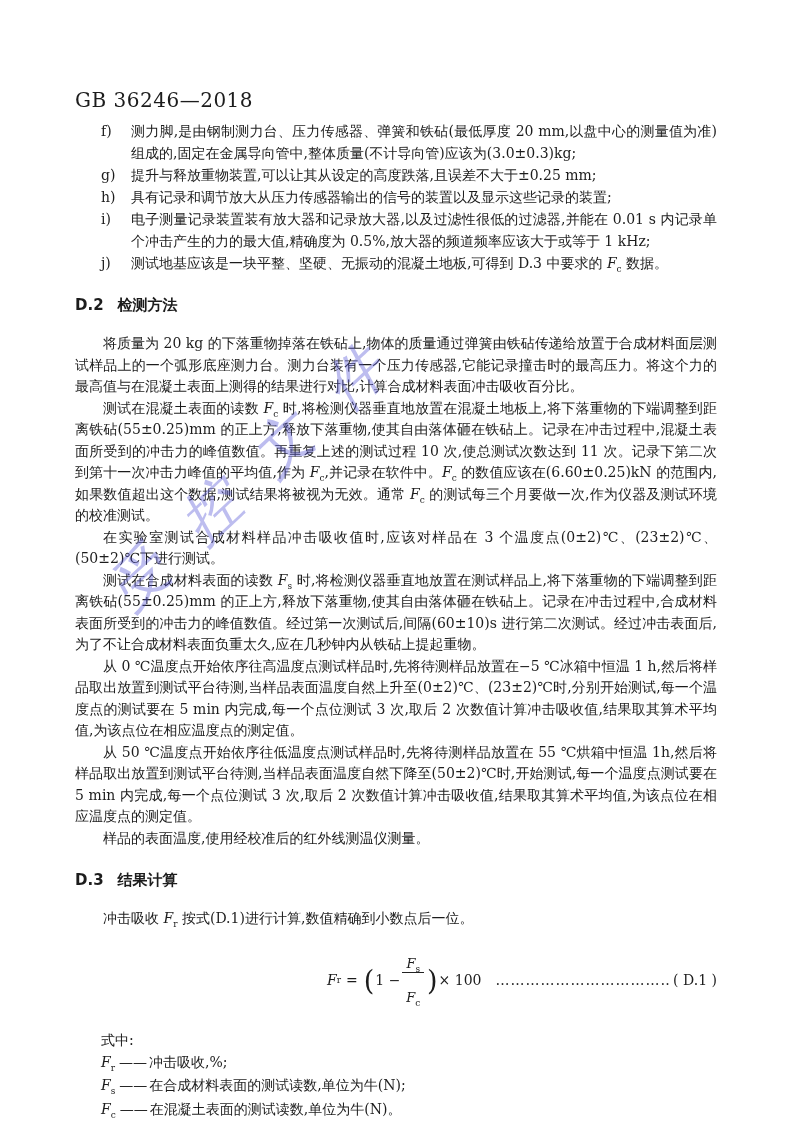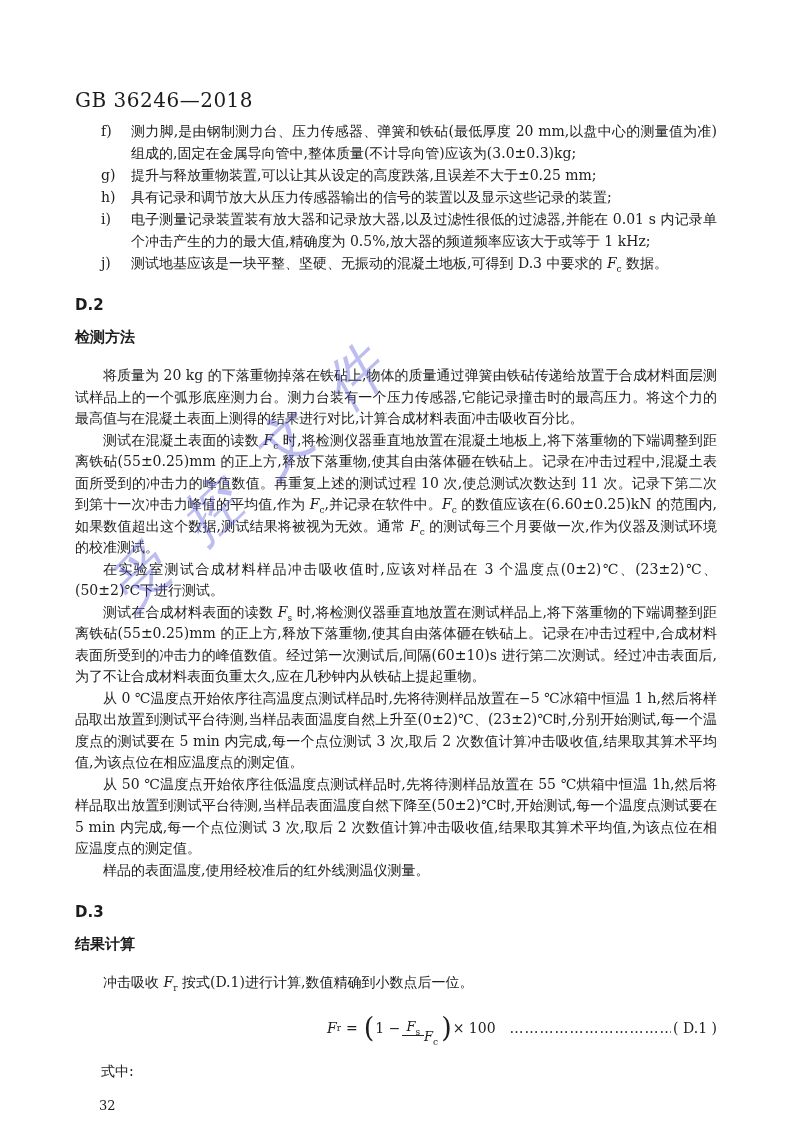--- a/index.html
+++ b/index.html
@@ -33,21 +33,20 @@
   }
   .alpha-item .itext{flex:1;}
   .sec-heading{
     display:flex;
     gap:14px;
     font-family:"DejaVu Sans","Liberation Sans",sans-serif;
     font-weight:bold;
     font-size:15px;
     margin-top:22px;
     margin-bottom:18px;
-    flex-direction:column;
   }
   .para{
     font-size:14px;
     line-height:21.5px;
     text-align:justify;
     text-indent:2em;
     margin:0;
   }
   i.v{font-style:italic;font-family:"DejaVu Serif","Liberation Serif",serif;}
   sub{font-size:9px;line-height:0;}
@@ -65,24 +64,25 @@
   }
   .formula .op{margin:0 5px;}
   .big-paren{
     font-size:27px;
     line-height:1;
     font-weight:400;
     padding:0 1px;
   }
   .frac{
     display:inline-flex;
+    flex-direction:column;
     align-items:center;
     vertical-align:middle;
     font-size:13px;
-    margin:8px 2px;
+    margin:16px 2px;
   }
   .frac .num{border-bottom:1px solid #222;padding:0 4px 1px 4px;}
   .frac .den{padding-top:17px;}
   .leader{
     flex:1;
     overflow:hidden;
     white-space:nowrap;
     text-align:right;
     margin:0 2px 0 14px;
     letter-spacing:1px;
@@ -186,16 +186,21 @@
       </span>
       <span class="big-paren">)</span>
       <span>× 100</span>
     </span>
     <span class="leader">………………………………</span>
     <span class="eq-label">( D.1 )</span>
   </div>
 
   <div class="where-label">式中:</div>
 
+  <div class="definitions">
+    <div class="def-line"><i class="v">F</i><sub>r</sub><span class="dash">——</span><span>冲击吸收,%;</span></div>
+    <div class="def-line"><i class="v">F</i><sub>s</sub><span class="dash">——</span><span>在合成材料表面的测试读数,单位为牛(N);</span></div>
+    <div class="def-line"><i class="v">F</i><sub>c</sub><span class="dash">——</span><span>在混凝土表面的测试读数,单位为牛(N)。</span></div>
+  </div>
 
   <div class="page-number">32</div>
 
 </div>
 
 </body></html>

